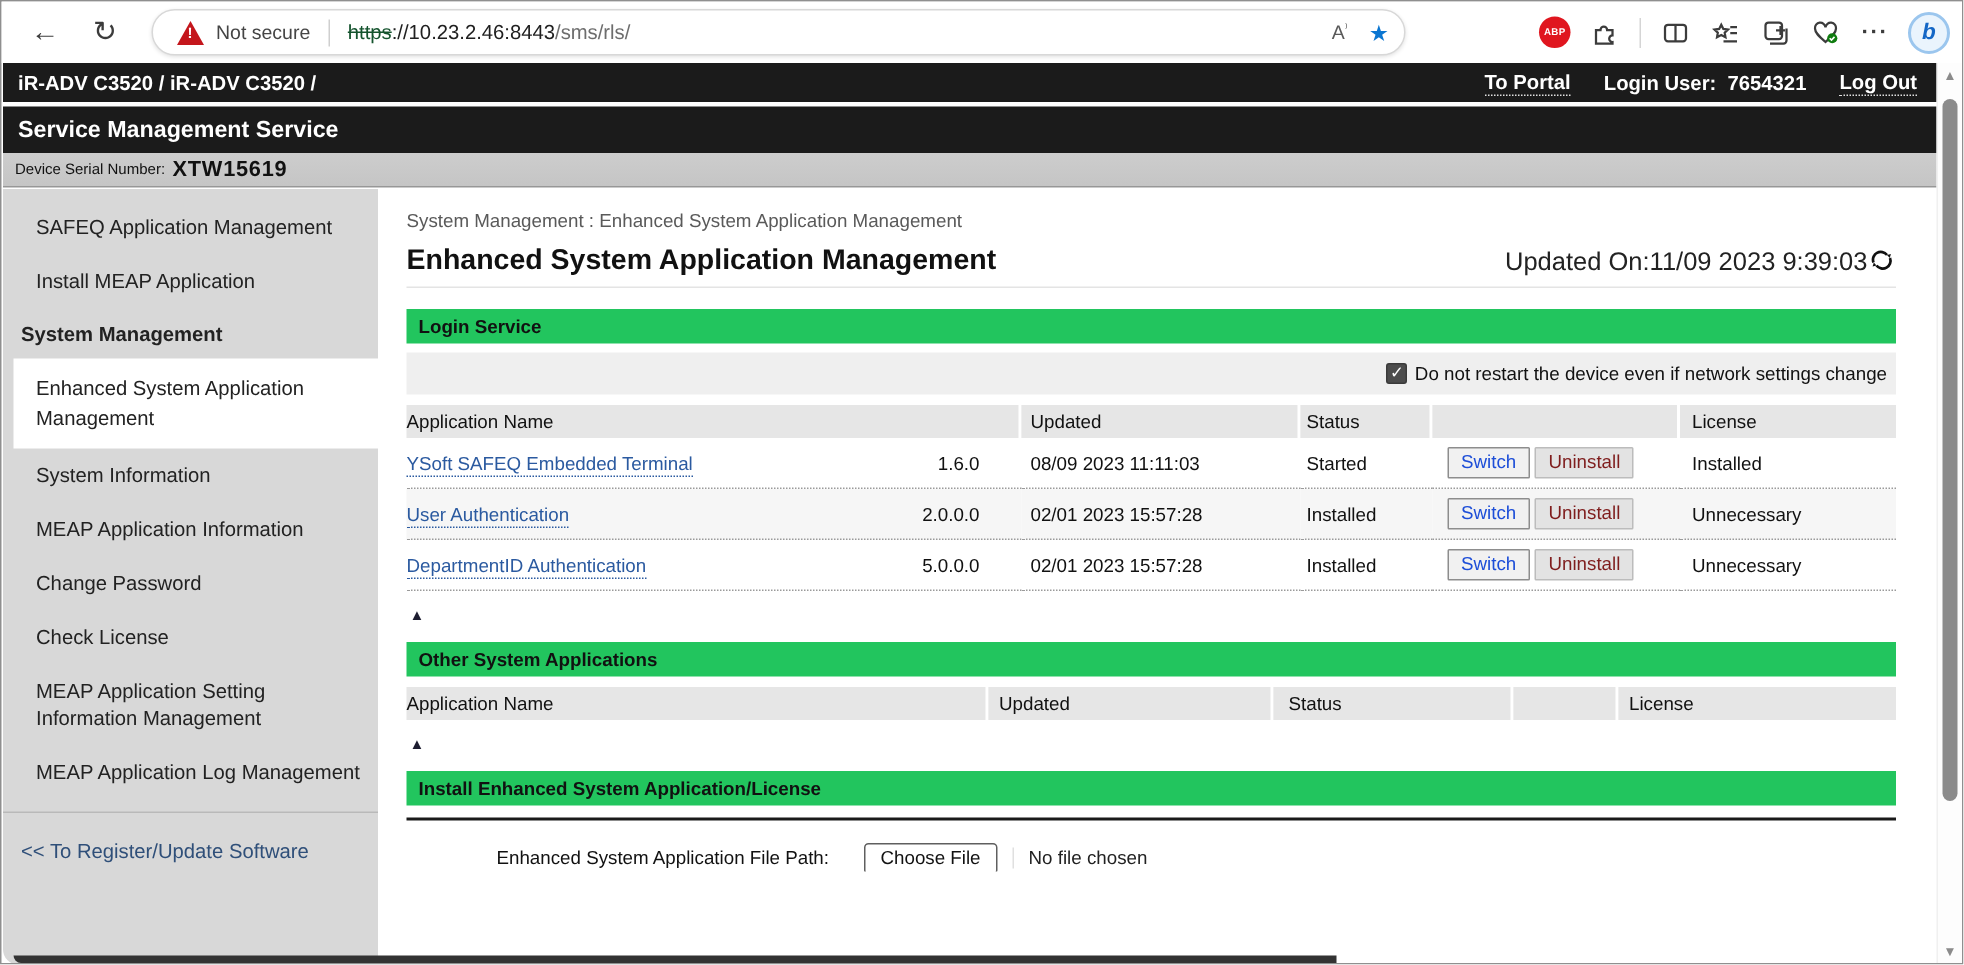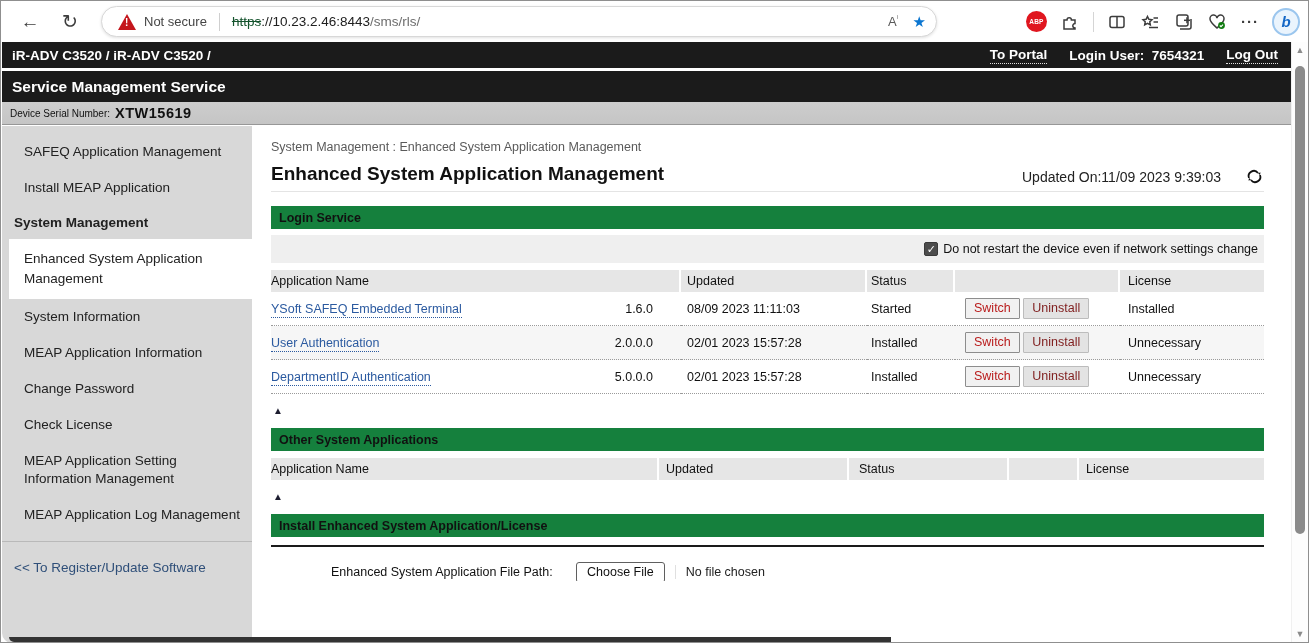--- a/index.html
+++ b/index.html
@@ -64,40 +64,40 @@
   .side-item.selected { background:#fff; margin-left:7px; padding-left:15px; line-height:20px; padding-top:10px; padding-bottom:10px; }
   .side-divider { height:1px; background:#b9b9b9; margin:8px 0 10px 0; }
   .side-footer { padding:8px 8px 8px 12px; font-size:13.5px; color:#2f4f79; cursor:pointer; }
 
   
   .content { position:absolute; top:125px; left:251px; width:1040px; height:455px; background:#fff; overflow:hidden; }
   .content-pad { padding:0 28px 0 19px; }
   .breadcrumb { font-size:12.5px; color:#5a5a5a; padding-top:14px; }
   .title-row { display:flex; align-items:flex-end; margin-top:9px; padding-bottom:6px; border-bottom:1px solid #e4e4e4; }
   .page-title { font-size:19px; font-weight:bold; color:#111; }
-  .updated { margin-left:auto; display:flex; align-items:flex-end; gap:24px; font-size:14px; color:#222; }
-
-  .sec-bar { height:23px; background:#15803d; display:flex; align-items:center; padding-left:8px;
+  .updated { margin-left:auto; display:flex; align-items:flex-start; gap:0; font-size:17px; color:#222; }
+
+  .sec-bar { height:23px; background:#22c55e; display:flex; align-items:center; padding-left:8px;
              font-size:12.5px; font-weight:bold; color:#111; margin-top:14px; }
   .chk-row { height:28px; background:#efefef; margin-top:6px; display:flex; align-items:center;
              justify-content:flex-end; padding-right:6px; gap:5px; font-size:12.5px; color:#111; }
   .chk { width:14px; height:14px; background:#4c4c4c; border:1px solid #3a3a3a; border-radius:2px;
          color:#fff; font-size:11px; line-height:12px; text-align:center; cursor:pointer; }
 
   table.apps { width:100%; border-collapse:separate; border-spacing:0; margin-top:7px; font-size:12.5px; color:#111; }
   table.apps th { background:#e6e6e6; font-weight:normal; text-align:left; height:22px; padding:0;
                   border-right:2px solid #fff; }
   table.apps th:last-child { border-right:none; }
   table.apps td { height:34px; border-bottom:1px dotted #9a9a9a; padding:0; }
   tr.alt td { background:#f6f6f6; }
   .cell-pad18 { padding-left:18px; }
   .applink { color:#2b5aa0; border-bottom:1px dotted #2b5aa0; padding-bottom:1px; cursor:pointer; }
   .vcell { text-align:right; padding-right:28px; }
   .btn { font-size:12.5px; padding:2px 8px 3px 8px; background:#f1f1f1; border:1px solid #8d8d8d;
-         color:#b91c1c; border-radius:1px; cursor:pointer; font-family:inherit; }
+         color:#1d4ed8; border-radius:1px; cursor:pointer; font-family:inherit; }
   .btn.disabled { background:#e3e3e3; border-color:#bcbcbc; color:#7f1d1d; cursor:default; }
   .totop { display:inline-block; margin:6px 0 0 2px; cursor:pointer; }
   .totop .bar { width:13px; height:2px; background:#1d1d30; margin-bottom:1px; }
   .totop .tri { font-size:10px; color:#1d1d30; line-height:8px; }
 
   .hr-black { height:2px; background:#1a1a1a; margin-top:8px; }
   .form-row { display:flex; align-items:center; margin-top:13px; height:24px; }
   .form-label { width:305px; padding-left:60px; font-size:12.5px; color:#111; }
   .file-btn { font-size:12.5px; padding:2px 10px 3px 10px; background:#fff; border:1px solid #5f5f5f;
               border-radius:3px; color:#111; cursor:pointer; font-family:inherit; }

